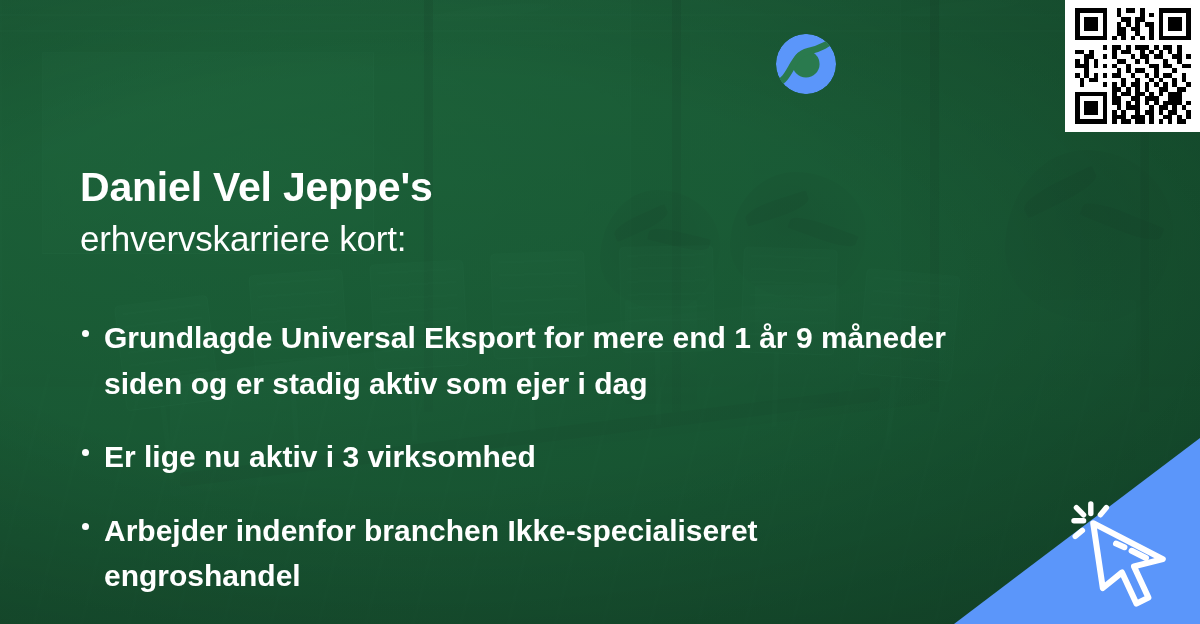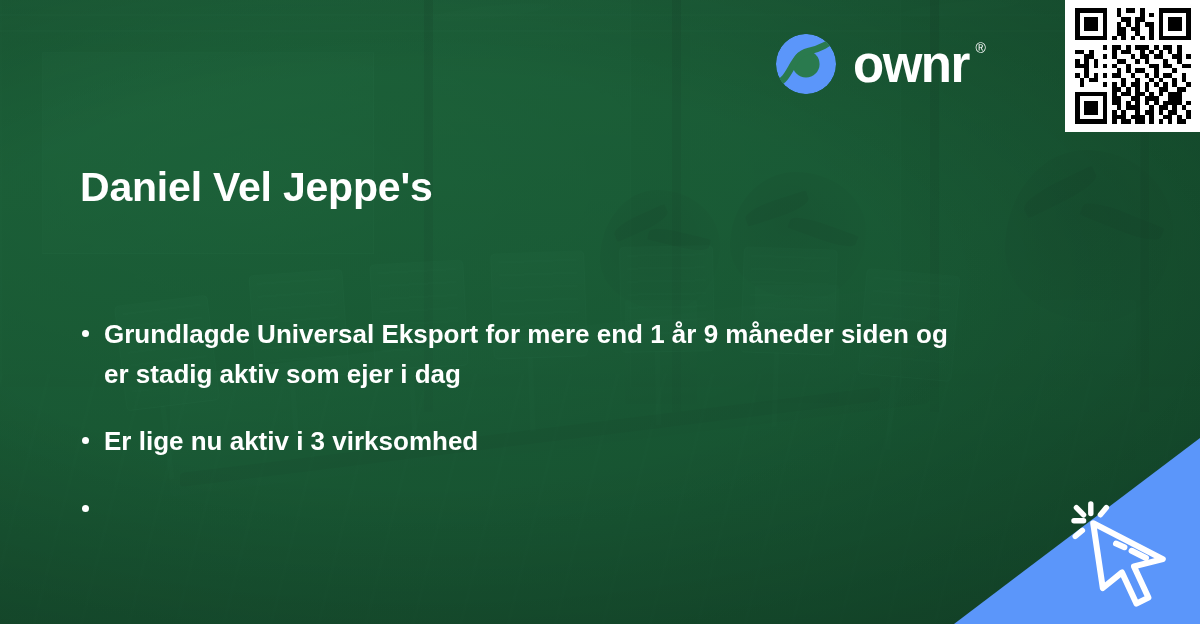--- a/index.html
+++ b/index.html
@@ -235,21 +235,21 @@
     position: absolute;
     left: 82px; top: 315px;
     width: 880px;
     list-style: none;
     margin: 0;
     padding: 0;
   }
   .bullet {
     position: relative;
     color: #ffffff;
-    font-size: 26px;
+    font-size: 30px;
     font-weight: bold;
     line-height: 1.52;
     padding-left: 22px;
     margin-bottom: 28px;
   }
   .bullet:last-child { margin-bottom: 0; }
   .bullet-dot {
     position: absolute;
     left: 0; top: 15px;
     width: 7px; height: 7px;
@@ -358,24 +358,20 @@
               <circle cx="32" cy="32" r="31"></circle>
             </clipPath>
         </defs>
         <g clip-path="url(#circClip)">
           <circle cx="32" cy="32" r="31" fill="#5b96fa"></circle>
           <circle cx="32" cy="32" r="14" fill="#2a7a4e"></circle>
           <path d="M -6 46 C 10 46 14 20 32 18 C 50 16 58 6 66 2 L 66 -6 L -6 -6 Z" fill="none"></path>
           <path d="M 2 52 C 16 48 18 22 34 19 C 48 16.5 56 10 64 4" fill="none" stroke="#2a7a4e" stroke-width="7" stroke-linecap="round"></path>
         </g>
       </svg>
-      <div class="brand-word">
-        <span>ownr</span>
-        <span class="brand-reg">®</span>
-      </div>
     </div>
 
     <div class="qr-panel">
       <svg class="qr-img" width="116" height="116" viewBox="0 0 25 25" shape-rendering="crispEdges">
         <rect width="25" height="25" fill="#ffffff"></rect>
         <g fill="#000000">
 
           <rect x="0" y="0" width="7" height="1"></rect>
             <rect x="0" y="6" width="7" height="1"></rect>
           <rect x="0" y="0" width="1" height="7"></rect>
@@ -522,33 +518,35 @@
           <rect x="13" y="24" width="2" height="1"></rect>
             <rect x="18" y="24" width="1" height="1"></rect>
           <rect x="20" y="24" width="1" height="1"></rect>
             <rect x="22" y="24" width="2" height="1"></rect>
         </g>
       </svg>
     </div>
 
     <div class="headline">
       <div class="headline-name">Daniel Vel Jeppe's</div>
+      <div class="headline-sub">erhvervskarriere kort:</div>
     </div>
 
     <ul class="bullets">
       <li class="bullet">
         <span class="bullet-dot"></span>
         <span>Grundlagde Universal Eksport for mere end 1 år 9 måneder siden og er stadig aktiv som ejer i dag</span>
       </li>
       <li class="bullet">
         <span class="bullet-dot"></span>
         <span>Er lige nu aktiv i 3 virksomhed</span>
       </li>
       <li class="bullet">
         <span class="bullet-dot"></span>
+        <span>Arbejder indenfor branchen Ikke-specialiseret engroshandel</span>
       </li>
     </ul>
 
     <div class="corner">
       <div class="corner-tri"></div>
       <svg class="cursor-icon" viewBox="0 0 100 100">
         <g fill="none" stroke="#ffffff" stroke-width="5" stroke-linecap="round" stroke-linejoin="round">
           <path d="M 26 26 L 84 56 L 60 62 L 72 88 L 62 93 L 50 67 L 34 80 Z"></path>
           <line x1="45" y1="43" x2="52" y2="46"></line>
           <line x1="58" y1="49" x2="70" y2="55"></line>

